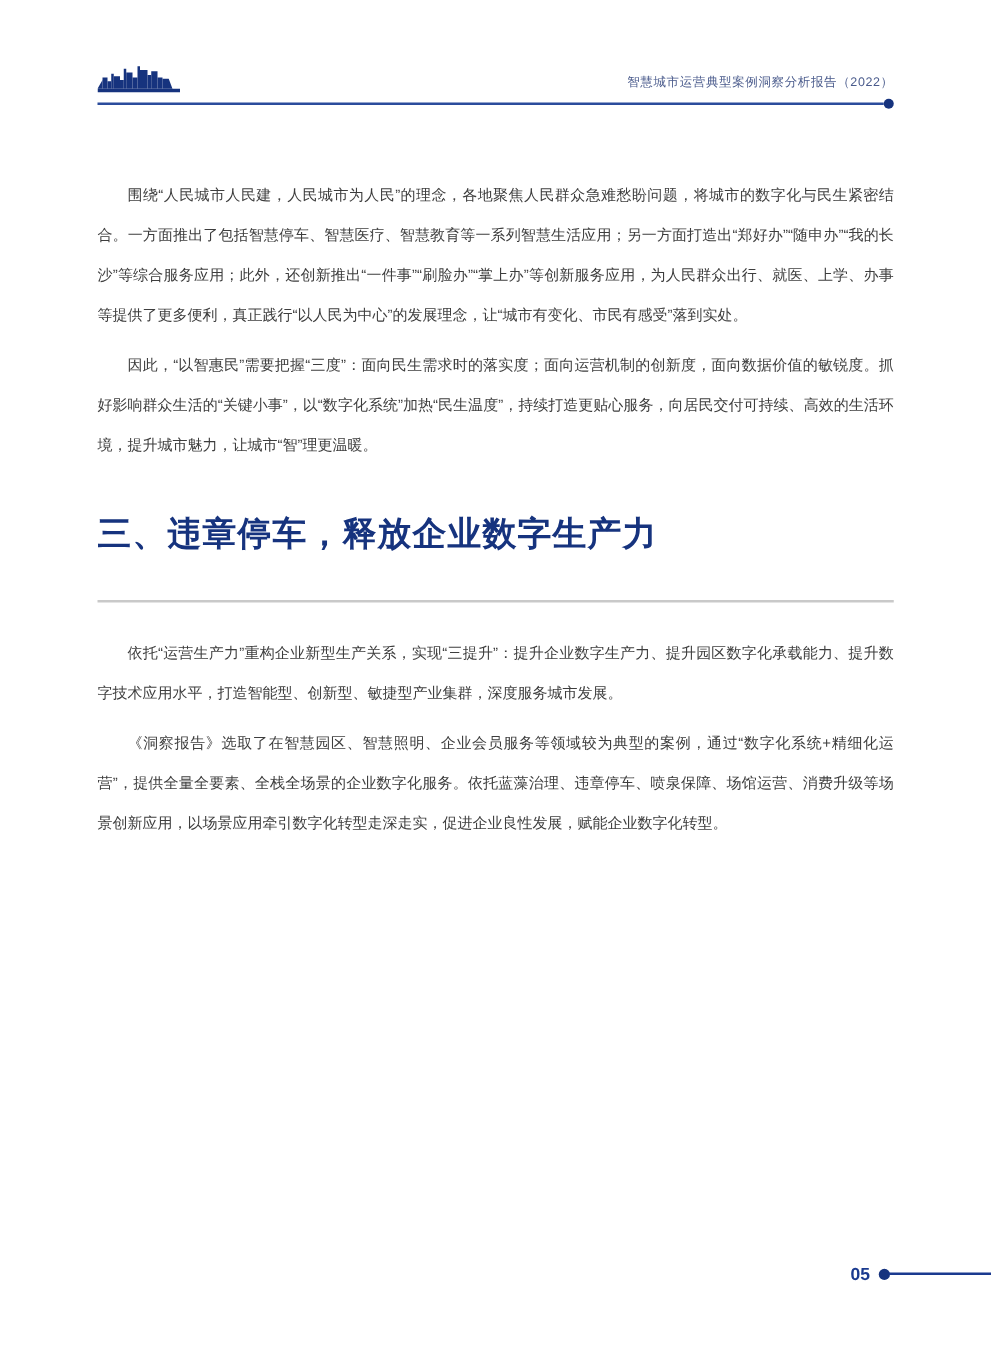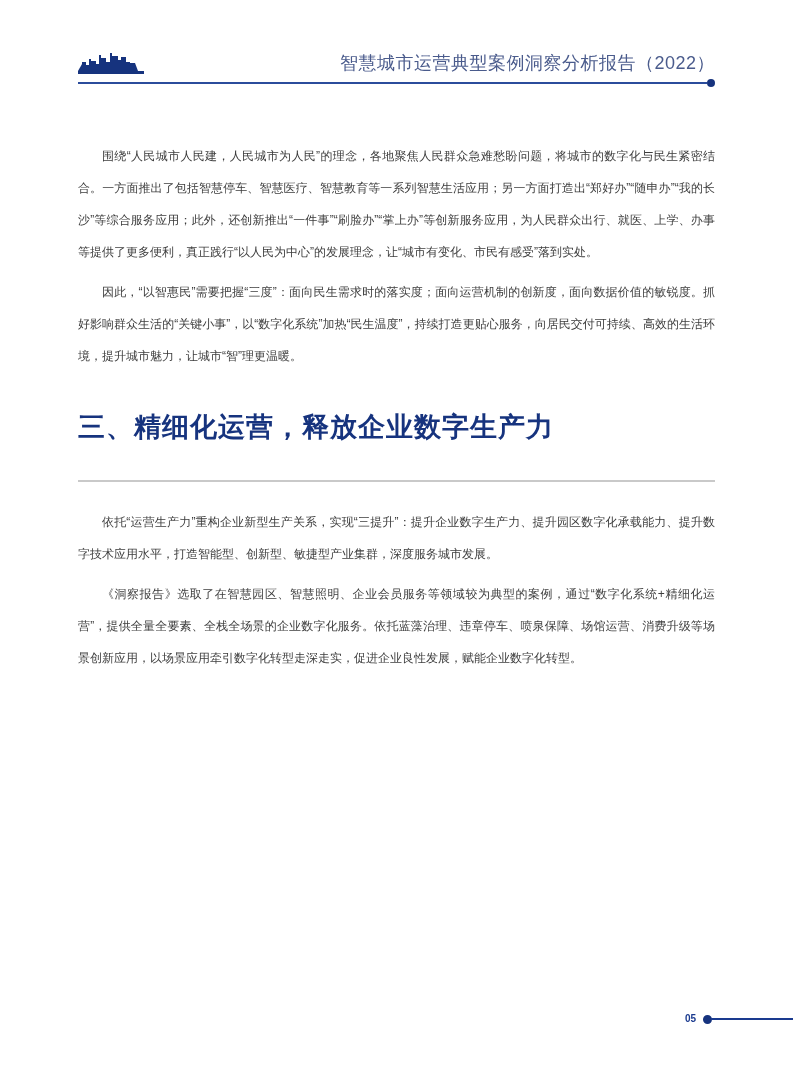--- a/index.html
+++ b/index.html
@@ -20,21 +20,21 @@
     width: 637px;
   }
   .header-row {
     display: flex;
     justify-content: space-between;
     align-items: flex-end;
     margin-bottom: 5px;
   }
   .logo { display: block; }
   .header-title {
-    font-size: 18px;
+    font-size: 10px;
     color: #4A5B8C;
     letter-spacing: 0.5px;
     line-height: 1;
     padding-bottom: 2px;
     white-space: nowrap;
   }
   .header-rule-wrap {
     display: flex;
     align-items: center;
   }
@@ -85,21 +85,21 @@
     position: absolute;
     top: 1011px;
     left: 0;
     right: 0;
     height: 16px;
     display: flex;
     align-items: center;
     justify-content: flex-end;
   }
   .page-number {
-    font-size: 10px;
+    font-size: 14px;
     font-weight: 600;
     color: #1A3A8F;
     margin-right: 7px;
     line-height: 1;
   }
   .footer-dot {
     width: 9px;
     height: 9px;
     border-radius: 50%;
     background: #16337E;
@@ -145,21 +145,21 @@
     <div class="header-rule-wrap">
       <div class="header-rule"></div>
       <div class="header-rule-dot"></div>
     </div>
   </div>
 
   <div class="content">
     <p class="body-para">围绕“人民城市人民建，人民城市为人民”的理念，各地聚焦人民群众急难愁盼问题，将城市的数字化与民生紧密结合。一方面推出了包括智慧停车、智慧医疗、智慧教育等一系列智慧生活应用；另一方面打造出“郑好办”“随申办”“我的长沙”等综合服务应用；此外，还创新推出“一件事”“刷脸办”“掌上办”等创新服务应用，为人民群众出行、就医、上学、办事等提供了更多便利，真正践行“以人民为中心”的发展理念，让“城市有变化、市民有感受”落到实处。</p>
     <p class="body-para">因此，“以智惠民”需要把握“三度”：面向民生需求时的落实度；面向运营机制的创新度，面向数据价值的敏锐度。抓好影响群众生活的“关键小事”，以“数字化系统”加热“民生温度”，持续打造更贴心服务，向居民交付可持续、高效的生活环境，提升城市魅力，让城市“智”理更温暖。</p>
 
-    <h2 class="section-heading">三、精细化运营，释放企业数字生产力</h2>
+    <h2 class="section-heading">三、违章停车，释放企业数字生产力</h2>
     <div class="section-divider"></div>
 
     <p class="body-para">依托“运营生产力”重构企业新型生产关系，实现“三提升”：提升企业数字生产力、提升园区数字化承载能力、提升数字技术应用水平，打造智能型、创新型、敏捷型产业集群，深度服务城市发展。</p>
     <p class="body-para">《洞察报告》选取了在智慧园区、智慧照明、企业会员服务等领域较为典型的案例，通过“数字化系统+精细化运营”，提供全量全要素、全栈全场景的企业数字化服务。依托蓝藻治理、违章停车、喷泉保障、场馆运营、消费升级等场景创新应用，以场景应用牵引数字化转型走深走实，促进企业良性发展，赋能企业数字化转型。</p>
   </div>
 
   <div class="footer">
     <span class="page-number">05</span>
     <span class="footer-dot"></span>
     <span class="footer-rule"></span>

